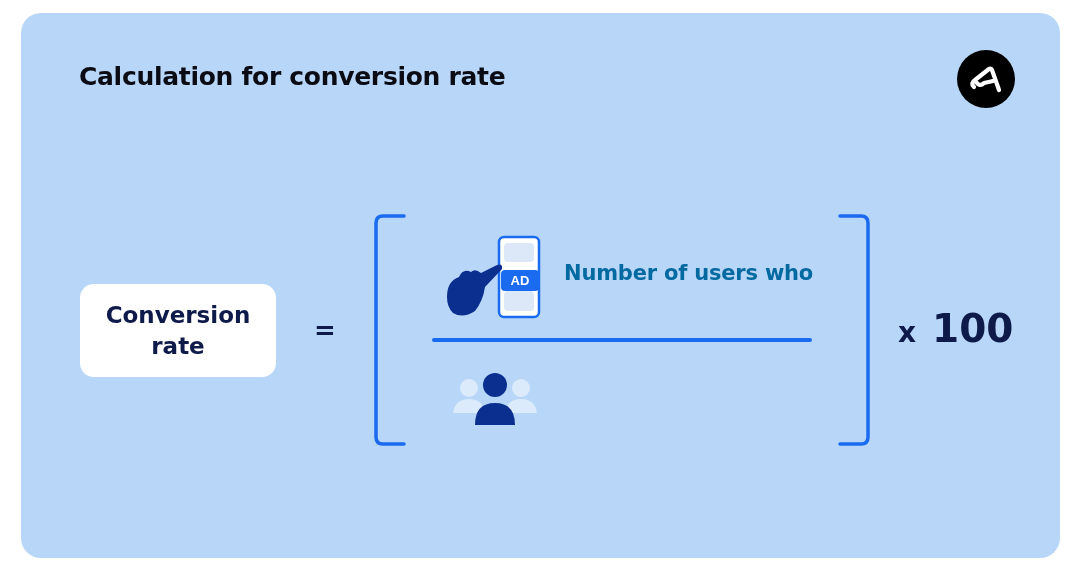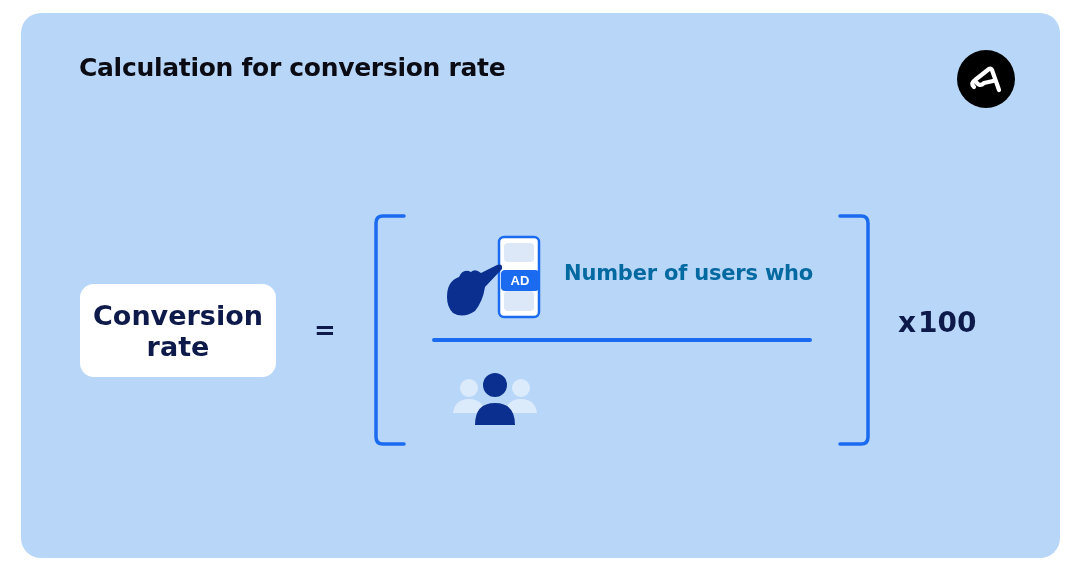--- a/index.html
+++ b/index.html
@@ -1,36 +1,36 @@
 <!DOCTYPE html>
 <html><head>
 <meta charset="utf-8">
 <style>
   html, body { margin:0; padding:0; background:#ffffff; }
   body { width:1071px; height:572px; position:relative; overflow:hidden;
          font-family:"DejaVu Sans", "Liberation Sans", sans-serif; }
   .card { position:absolute; left:21px; top:13px; width:1039px; height:545px;
           background:#B8D7F8; border-radius:20px; }
-  .title { position:absolute; left:58px; top:40px; font-size:25px; font-weight:bold;
+  .title { position:absolute; left:58px; top:49px; font-size:25px; font-weight:bold;
            color:#0b0b14; letter-spacing:-0.3px; }
   .logo { position:absolute; left:936px; top:37px; width:58px; height:58px; border-radius:50%;
           background:#000; }
   .logo svg { position:absolute; left:0; top:0; }
   .lhs-box { position:absolute; left:59px; top:271px; width:196px; height:93px;
              background:#ffffff; border-radius:14px; display:flex; align-items:center;
              justify-content:center; text-align:center; }
-  .lhs-text { font-size:27px; font-weight:bold; color:#0e1a4a; line-height:31px; width:170px; }
+  .lhs-text { font-size:23px; font-weight:bold; color:#0e1a4a; line-height:31px; width:170px; }
   .equals { position:absolute; left:293px; top:302px; font-size:26px; font-weight:bold; color:#0e1a4a; }
   .bracket { position:absolute; }
   .frac-line { position:absolute; left:411px; top:325px; width:380px; height:4px; background:#1A6BF0; border-radius:2px; }
   .num-text { position:absolute; left:543px; top:245px; font-size:21px; font-weight:bold; color:#0369a1; line-height:31px; letter-spacing:-0.2px; }
   .den-text { position:absolute; left:543px; top:372px; font-size:21px; font-weight:bold; color:#0e1a4a; letter-spacing:-0.2px; }
   .mult { position:absolute; left:877px; top:293px; color:#0e1a4a; font-weight:bold; }
   .mult .x { font-size:28px; }
-  .mult .n { font-size:28px; margin-left:2px; }
+  .mult .n { font-size:39px; margin-left:16px; }
   .icon { position:absolute; }
 </style>
 </head>
 <body>
 
 <div class="card">
   <div class="title">Calculation for conversion rate</div>
 
   <div class="logo">
     <svg width="58" height="58" viewBox="0 0 58 58">

